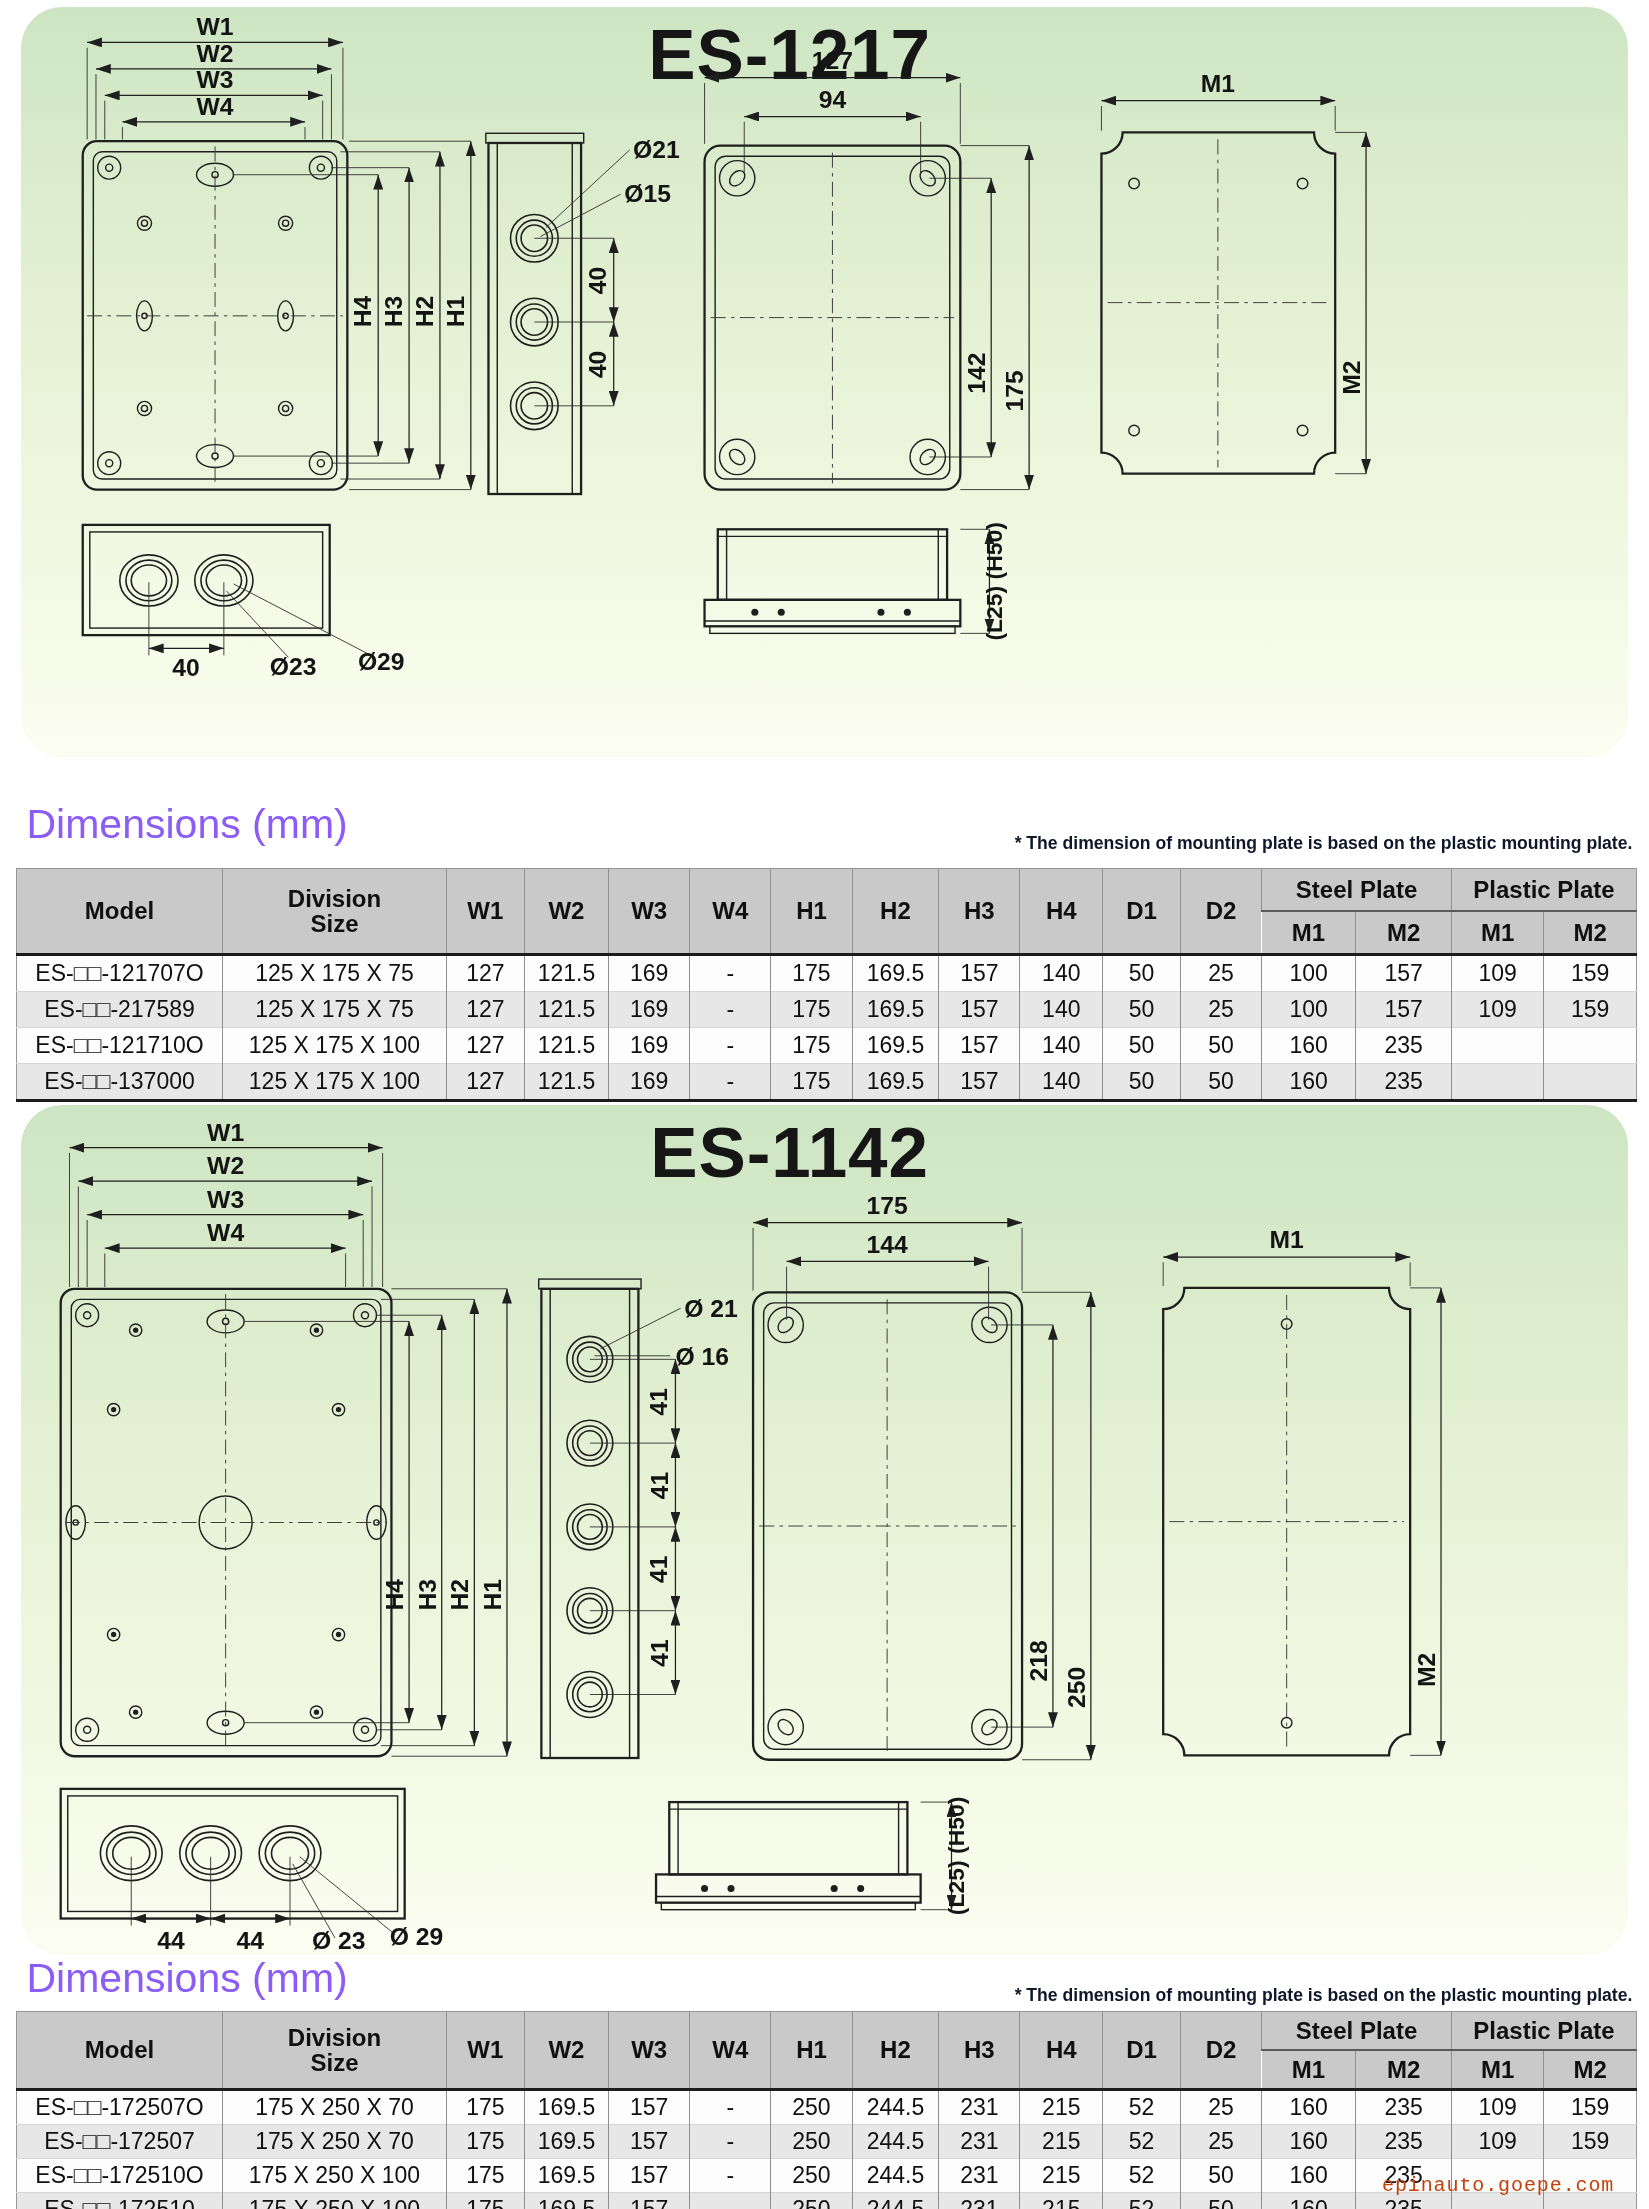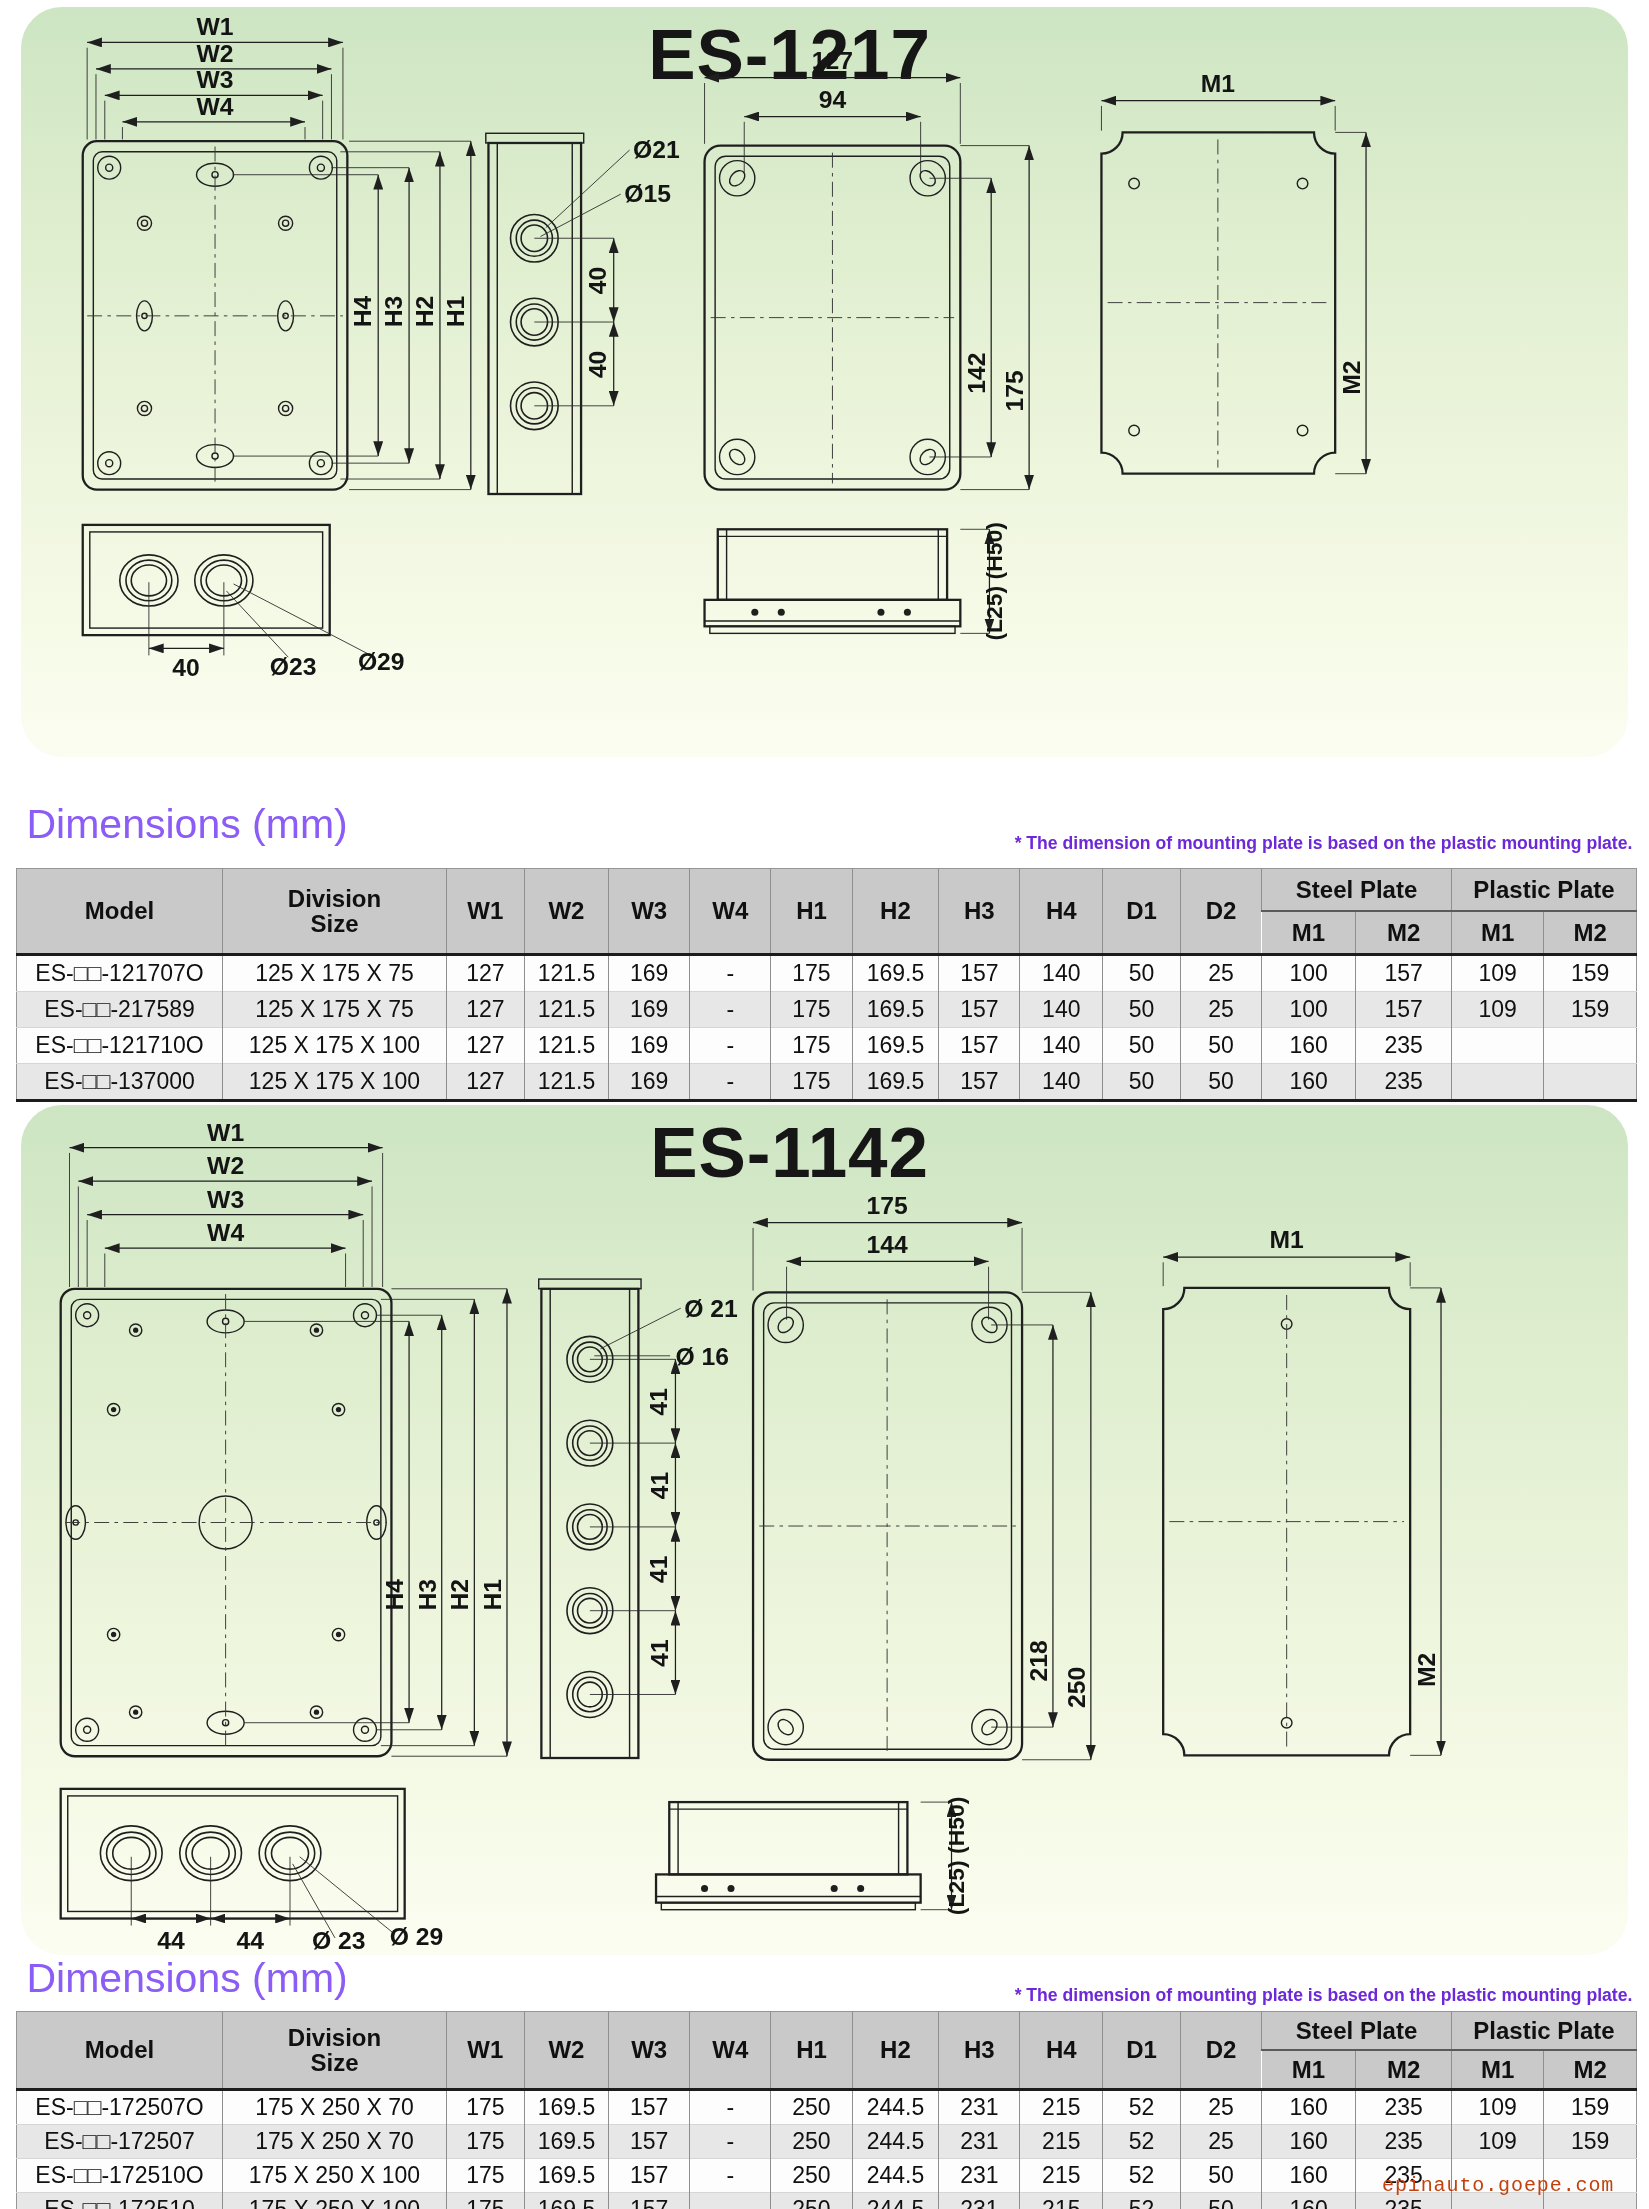--- a/index.html
+++ b/index.html
@@ -6,21 +6,21 @@
   body{width:1650px;height:2210px;position:relative;background:#ffffff;
        font-family:"Liberation Sans", sans-serif;overflow:hidden;}
   .panel{position:absolute;left:21px;width:1607px;border-radius:41px;
          background:linear-gradient(180deg,#cde5c3 0%,#dfeecf 30%,#edf5dc 60%,#f7fbe9 86%,#fbfdf1 100%);}
   #panel1{top:7px;height:750px;}
   #panel2{top:1105px;height:850px;}
   .ptitle{position:absolute;left:calc(50% - 35px);transform:translateX(-50%);
           top:7px;font-size:71px;font-weight:bold;color:#161616;letter-spacing:0.9px;}
   .psvg{position:absolute;left:0;top:0;}
   .dimheading{position:absolute;left:26.5px;font-size:41px;color:#8b5cf6;font-weight:400;}
-  .note{position:absolute;right:17.6px;font-size:17.6px;font-weight:bold;color:#6d28d9;text-align:right;}
+  .note{position:absolute;right:17.6px;font-size:17.6px;font-weight:bold;color:#0f172a;text-align:right;}
   .tablewrap{position:absolute;left:16px;width:1621px;}
   table.spec{width:100%;border-collapse:collapse;table-layout:fixed;
              border-left:1.8px solid #969696;border-right:1.8px solid #969696;
              border-top:1.8px solid #969696;border-bottom:3.5px solid #1c1c1c;}
   table.spec thead{border-bottom:3.5px solid #1c1c1c;}
   table.spec th,table.spec td{border-left:1.8px solid #8f8f8f;text-align:center;vertical-align:middle;
              color:#101010;overflow:hidden;white-space:nowrap;}
   table.spec th:first-child,table.spec td:first-child{border-left:none;}
   table.spec th{background:#c9c9c9;font-size:24px;font-weight:bold;}
   #table1 th{height:39px;} #table2 th{height:35px;}

